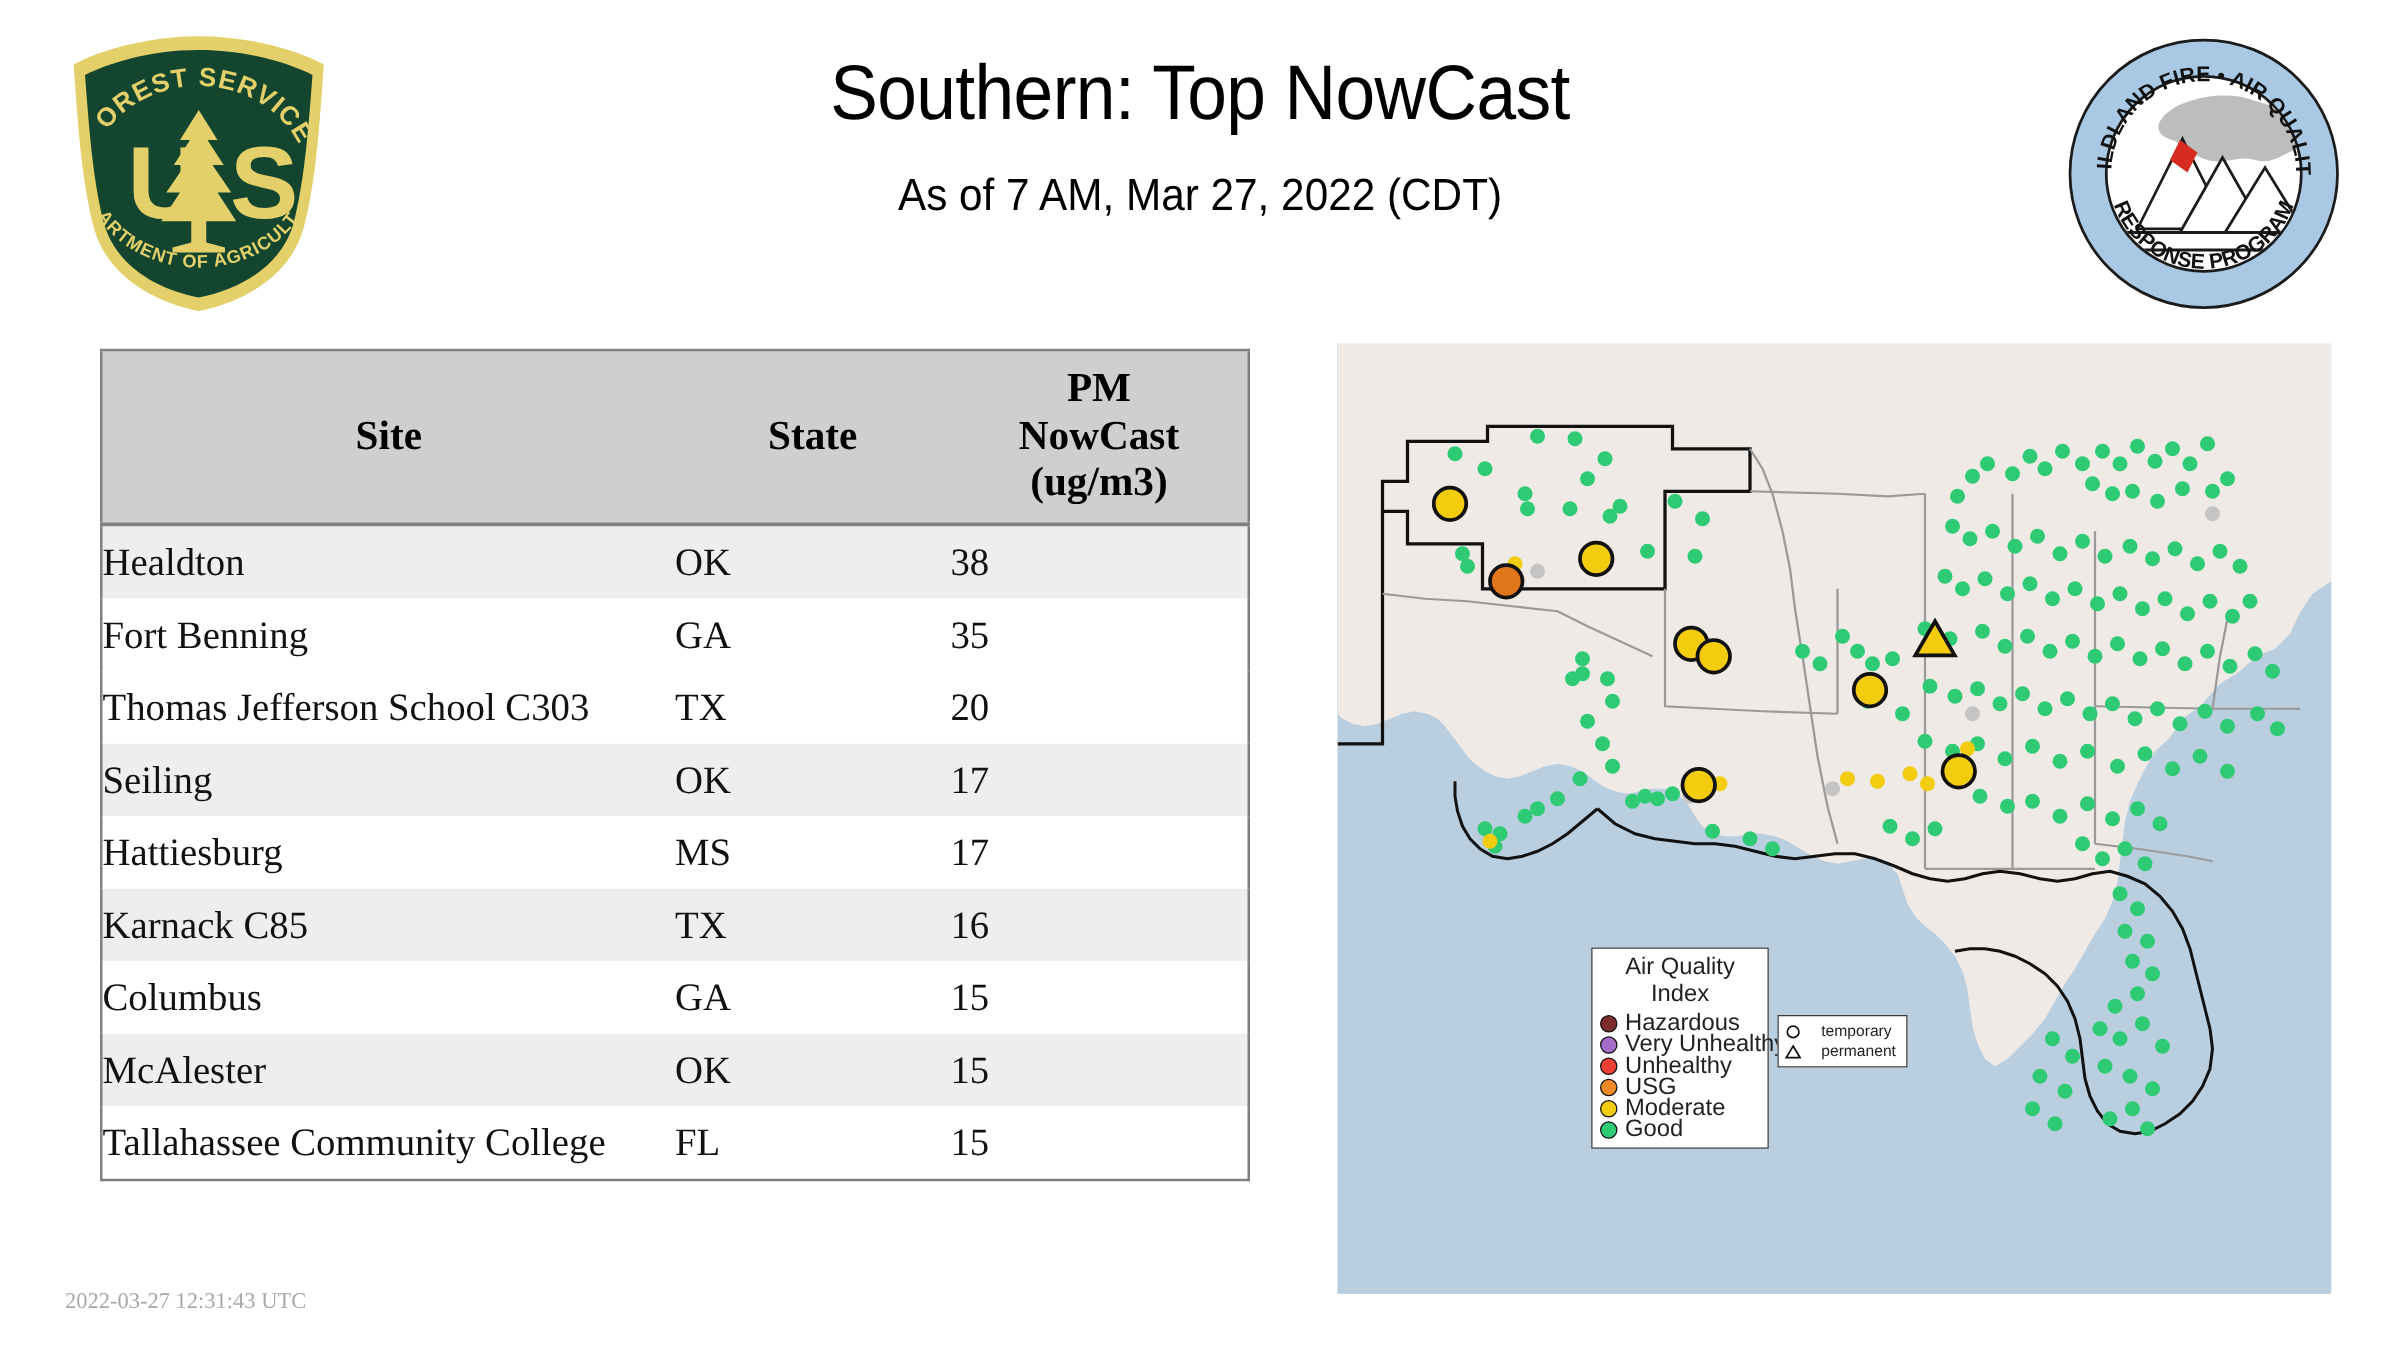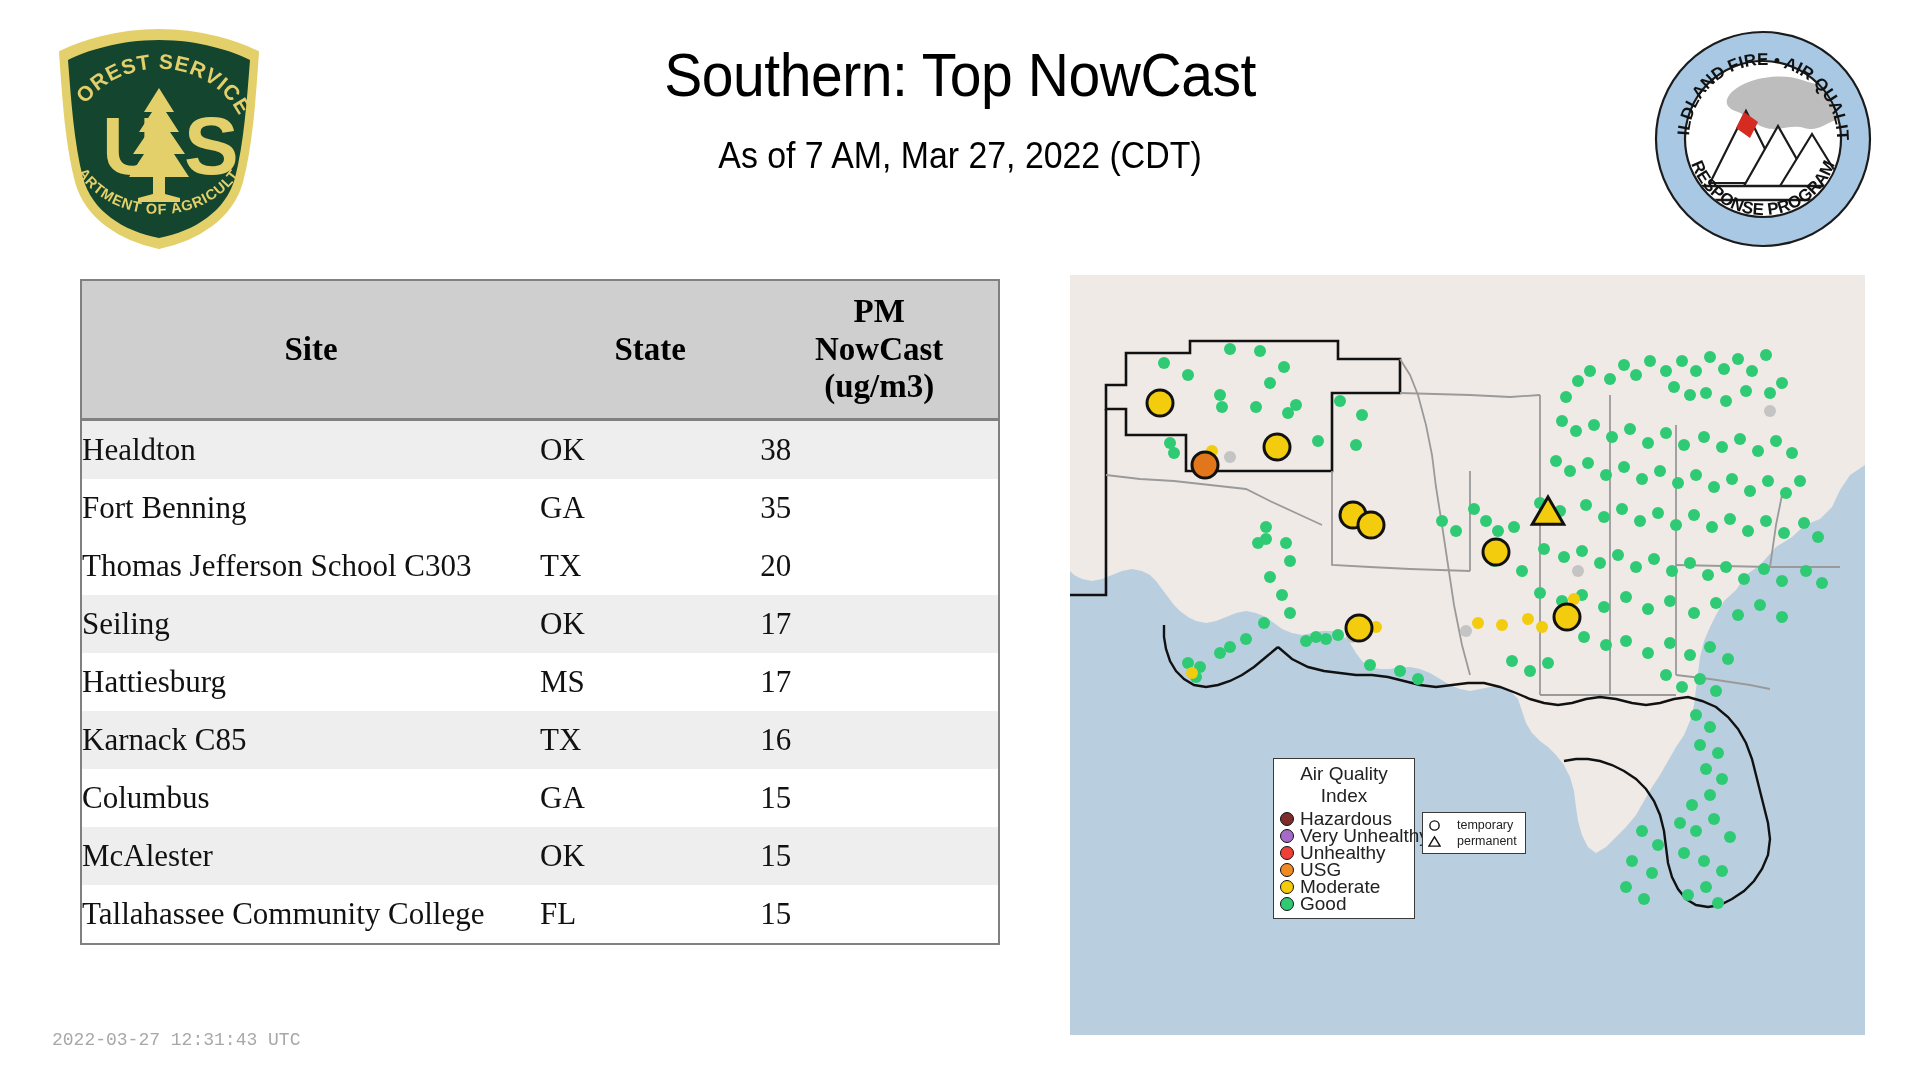--- a/index.html
+++ b/index.html
@@ -48,21 +48,21 @@
     border:none;font-weight:400;
   }
   #nowcast-table tbody tr.odd td{background:#eeeeee;}
   #nowcast-table tbody tr.even td{background:#ffffff;}
   .col-site{width:50%;}
   .col-state{width:24%;}
   .col-val{width:26%;}
 
   #timestamp{
     position:absolute;left:52px;top:1030px;
-    font-size:18px;color:#a8a8a8;font-family:Liberation Mono, monospace;
+    font-size:18px;color:#a8a8a8;font-family:Liberation Serif, serif;
   }
 
   
   #map-panel{
     position:absolute;left:1070px;top:275px;width:795px;height:760px;
     background:#b9cfe0;overflow:hidden;border:0;
   }
   #map-svg{position:absolute;left:0;top:0;}
 
   .legend-box{

